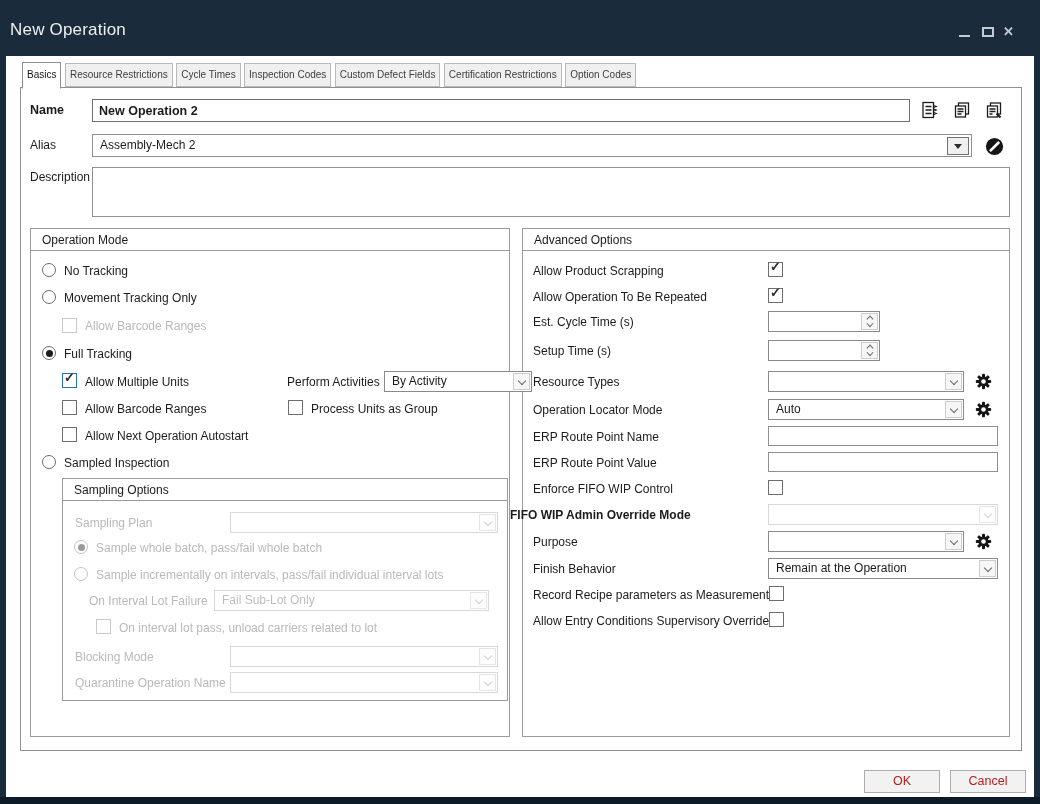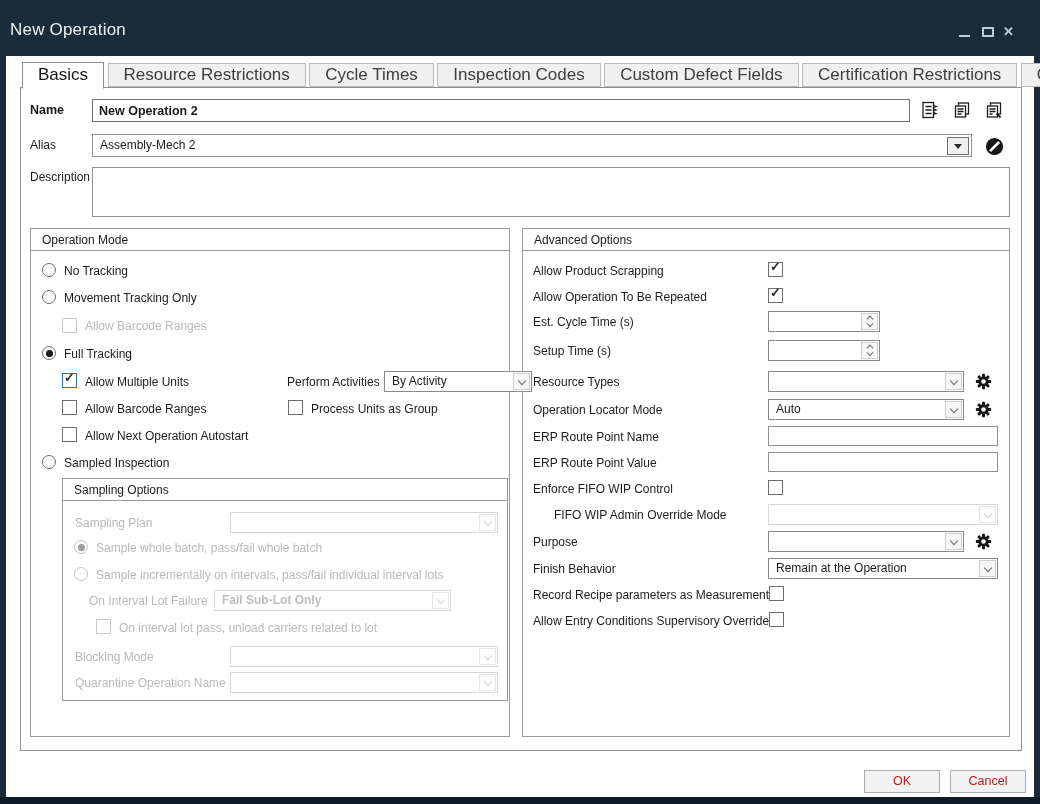--- a/index.html
+++ b/index.html
@@ -12,22 +12,22 @@
   #win-title { left:10px; top:20px; font-size:17px; color:#eef0ee; letter-spacing:.2px; }
   .win-btn { top:24px; width:18px; height:16px; cursor:default; }
   .min-glyph { position:absolute; left:3px; bottom:3px; width:11px; height:2px; background:#c3cbd2; }
   .max-glyph { position:absolute; left:3px; top:3px; width:12px; height:10px; border:2px solid #c3cbd2; }
   .close-glyph { position:absolute; left:2px; top:0; font-size:13px; color:#c3cbd2; font-weight:bold; }
   #content { left:6px; top:56px; width:1028px; height:741px; background:#ffffff; }
   #bottom-strip { left:0; top:797px; width:1040px; height:7px; background:#0d1b28; }
 
   
   #tabs { left:22px; top:62px; height:27px; white-space:nowrap; z-index:4; }
-  .tab { position:relative; display:inline-block; vertical-align:top; margin-top:1px; padding:0 15px; height:24px; line-height:22px;
-         font-size:17px; color:#3d3d3d; background:#f0f0f0; border:1px solid #b9b9b9; margin-right:-1px; cursor:default; }
+  .tab { position:relative; display:inline-block; vertical-align:top; margin-top:1px; padding:0 4px; height:24px; line-height:22px;
+         font-size:10px; color:#3d3d3d; background:#f0f0f0; border:1px solid #b9b9b9; margin-right:-1px; cursor:default; }
   .tab.active { margin-top:0; height:27px; line-height:24px; background:#ffffff; border-color:#8f8f8f; border-bottom:1px solid #ffffff; z-index:5; color:#141414; }
   #tabpage { left:20px; top:87px; width:1002px; height:664px; border:1px solid #8f8f8f; background:#fff; z-index:1; }
 
   
   .lbl { font-size:12px; color:#1c1c1c; line-height:15px; white-space:nowrap; z-index:2; }
   .lbl.bold { font-weight:bold; font-size:12.5px; }
   .lbl.gray { color:#b9b9b9; }
 
   
   .tinput { border:1px solid #6f6f6f; background:#fff; font-family:"Liberation Sans",sans-serif; font-size:12px; color:#1b1b1b; padding:0 6px; z-index:2; }
@@ -204,21 +204,21 @@
     </span>
 </div>
 
 <span class="abs radio disabled sel" style="left:74px; top:540px;"></span>
 <span class="abs lbl gray" style="left:96px; top:541px;">Sample whole batch, pass/fail whole batch</span>
 
 <span class="abs radio disabled" style="left:74px; top:567px;"></span>
 <span class="abs lbl gray" style="left:96px; top:568px;">Sample incrementally on intervals, pass/fail individual interval lots</span>
 
 <span class="abs lbl gray" style="left:89px; top:594px;">On Interval Lot Failure</span>
-<div class="abs combo disabled" style="left:214px; top:590px; width:237px; height:21px;font-weight:bold;">
+<div class="abs combo disabled" style="left:214px; top:590px; width:275px; height:21px;">
   <span class="val gray">Fail Sub-Lot Only</span>
   <span class="combo-btn">
       <span class="chev"></span>
     </span>
 </div>
 
 <span class="abs chk disabled" style="left:96px; top:619px;"></span>
 <span class="abs lbl gray" style="left:119px; top:621px;">On interval lot pass, unload carriers related to lot</span>
 
 <span class="abs lbl gray" style="left:75px; top:650px;">Blocking Mode</span>
@@ -311,21 +311,21 @@
 
 <span class="abs lbl" style="left:533px; top:430px;">ERP Route Point Name</span>
 <input class="abs tinput light" style="left: 768px; top: 426px; width: 230px; height: 20px;">
 
 <span class="abs lbl" style="left:533px; top:456px;">ERP Route Point Value</span>
 <input class="abs tinput light" style="left: 768px; top: 452px; width: 230px; height: 20px;">
 
 <span class="abs lbl" style="left:533px; top:482px;">Enforce FIFO WIP Control</span>
 <span class="abs chk" style="left:768px; top:480px;"></span>
 
-<span class="abs lbl" style="left:554px; top:508px;">FIFO WIP Admin Override Mode</span>
+<span class="abs lbl" style="left:510px; top:508px;font-weight:bold;">FIFO WIP Admin Override Mode</span>
 <div class="abs combo disabled" style="left:768px; top:504px; width:230px; height:21px;">
   <span class="combo-btn">
       <span class="chev"></span>
     </span>
 </div>
 
 <span class="abs lbl" style="left:533px; top:535px;">Purpose</span>
 <div class="abs combo" style="left:768px; top:531px; width:196px; height:21px;">
   <span class="val"></span>
   <span class="combo-btn">

